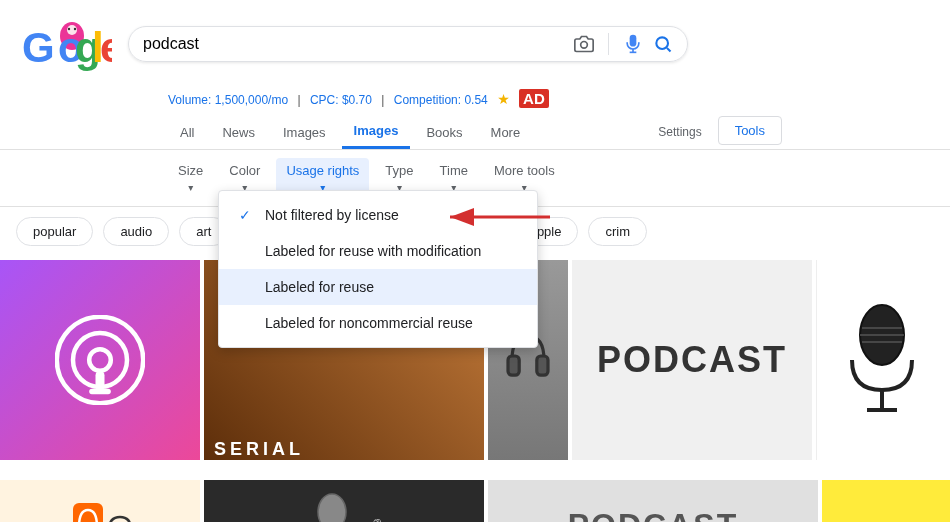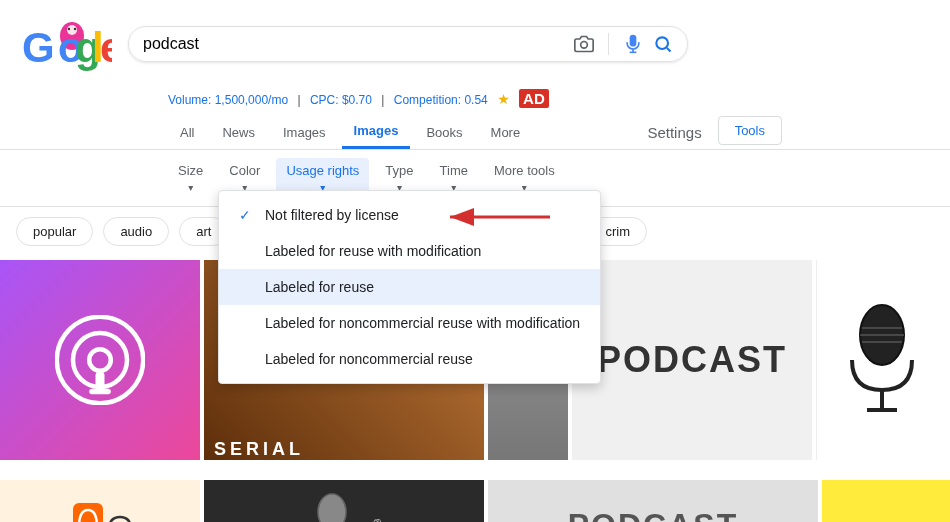--- a/index.html
+++ b/index.html
@@ -15,21 +15,21 @@
 
     
     .seo-bar { padding: 2px 168px; font-size: 12px; color: #555; }
     .seo-bar span { margin-right: 6px; }
 
     
     .nav-tabs { display: flex; align-items: center; padding: 6px 168px 0; border-bottom: 1px solid #e0e0e0; gap: 4px; }
     .nav-tab { padding: 8px 12px; font-size: 13px; color: #5f6368; cursor: pointer; text-decoration: none; white-space: nowrap; }
     .nav-tab.active { color: #1a73e8; border-bottom: 3px solid #1a73e8; font-weight: 700; }
     .nav-spacer { flex: 1; }
-    .settings-btn { padding: 8px 12px; font-size: 15px; color: #5f6368; cursor: pointer; }
+    .settings-btn { padding: 8px 12px; font-size: 12px; color: #5f6368; cursor: pointer; }
     .tools-btn { padding: 6px 16px; font-size: 13px; color: #1a73e8; border: 1px solid #dadce0; border-radius: 4px; cursor: pointer; background: #fff; margin-bottom: 4px; }
 
     
     .filter-bar { display: flex; align-items: center; padding: 8px 168px; gap: 6px; border-bottom: 1px solid #e0e0e0; position: relative; }
     .filter-btn { padding: 5px 10px; font-size: 13px; color: #5f6368; cursor: pointer; display: flex; align-items: center; gap: 4px; border-radius: 4px; flex-direction: column; }
     .filter-btn.active { color: #1a73e8; }
     .chevron { font-size: 10px; }
 
     
     .dropdown { position: absolute; top: 40px; left: 218px; background: #fff; border: 1px solid #dfe1e5; border-radius: 4px; box-shadow: 0 4px 12px rgba(0,0,0,0.2); z-index: 100; min-width: 320px; padding: 6px 0; }
@@ -155,24 +155,20 @@
     <div class="dropdown-item">
       <span class="check-icon" style="visibility:hidden;">✓</span>
       <span>Labeled for reuse with modification</span>
     </div>
     <div class="dropdown-item selected">
       <span class="check-icon" style="visibility:hidden;">✓</span>
       <span>Labeled for reuse</span>
     </div>
     <div class="dropdown-item">
       <span class="check-icon" style="visibility:hidden;">✓</span>
-      <span>Labeled for noncommercial reuse with modification</span>
-    </div>
-    <div class="dropdown-item">
-      <span class="check-icon" style="visibility:hidden;">✓</span>
       <span>Labeled for noncommercial reuse</span>
     </div>
   </div>
 
   <div style="position:absolute; top: 52px; left: 440px; z-index:200; pointer-events:none;">
     <svg width="120" height="30" viewBox="0 0 120 30">
       <defs>
         <marker id="arrowhead" markerWidth="8" markerHeight="6" refX="8" refY="3" orient="auto">
           <polygon points="0 0, 8 3, 0 6" fill="#d32f2f"></polygon>
         </marker>

